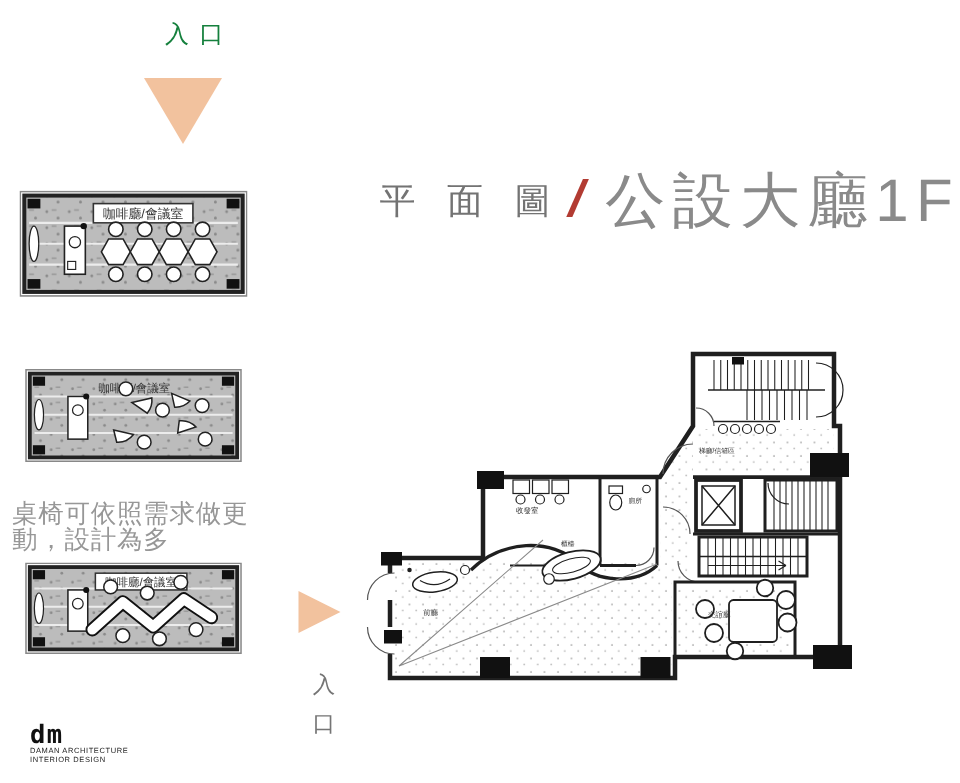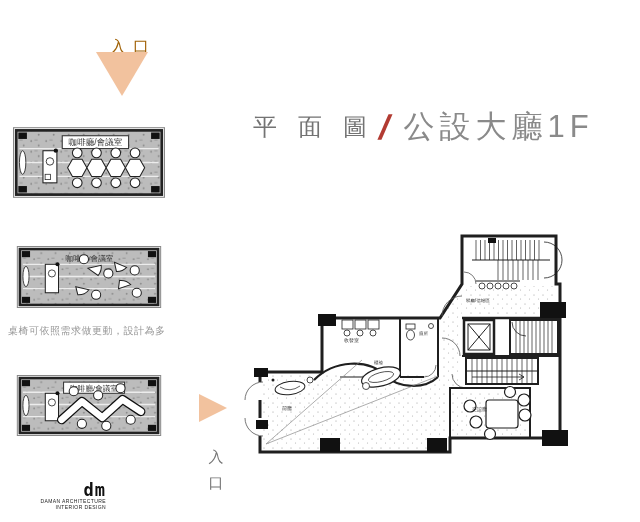--- a/index.html
+++ b/index.html
@@ -1,58 +1,58 @@
 <!DOCTYPE html>
 <html><head>
 <meta charset="utf-8">
 <style>
   html,body{margin:0;padding:0;background:#fff;}
   #canvas{position:relative;width:640px;height:522px;background:#ffffff;overflow:hidden;
           font-family:"Liberation Sans",sans-serif;}
   .abs{position:absolute;}
 
   
-  #entrance-top-label{left:110px;top:13px;font-size:16px;letter-spacing:7px;color:#a16207;
-      font-family:"Liberation Serif",serif;margin-top:24px;}
+  #entrance-top-label{left:110px;top:13px;font-size:16px;letter-spacing:7px;color:#15803d;
+      font-family:"Liberation Serif",serif;}
   #entrance-top-arrow{left:96px;top:52px;width:0;height:0;
       border-left:26px solid transparent;border-right:26px solid transparent;
       border-top:44px solid #f2c29e;}
 
   
   #entrance-side-arrow{left:199px;top:394px;width:0;height:0;
       border-top:14px solid transparent;border-bottom:14px solid transparent;
       border-left:28px solid #f2c29e;}
   #entrance-side-label{left:206px;top:444px;color:#757575;font-size:15px;line-height:26px;
       font-family:"Liberation Serif",serif;text-align:center;width:20px;}
 
   
   #title{left:253px;top:106px;display:flex;align-items:center;white-space:nowrap;}
   #title .t1{font-size:24px;color:#737373;letter-spacing:21px;}
   #title .slash{font-size:34px;color:#b23b32;font-weight:bold;transform:skewX(-14deg);
       margin-left:-8px;margin-right:14px;}
-  #title .t2{font-size:31px;color:#8a8a8a;letter-spacing:5px;}
-
-  
-  #description{left:8px;top:322px;width:180px;font-size:10px;line-height:17px;
+  #title .t2{font-size:40px;color:#8a8a8a;letter-spacing:5px;}
+
+  
+  #description{left:8px;top:334px;width:180px;font-size:17px;line-height:17px;
       color:#979797;letter-spacing:0.5px;}
 
   
   .thumb{left:13px;width:152px;}
   #thumb1{top:127px;height:71px;}
   #thumb2{top:246px;height:62px;}
   #thumb3{top:375px;height:61px;}
   .thumb svg{width:100%;height:100%;display:block;}
 
   
   #floor-plan{left:226px;top:230px;width:348px;height:234px;}
   #floor-plan svg{width:100%;height:100%;display:block;}
   .plan-label{font-family:"Liberation Sans",sans-serif;fill:#333;}
 
   
-  #logo{left:20px;top:483px;width:86px;text-align:right;color:#111;}
+  #logo{left:20px;top:483px;width:86px;text-align:left;color:#111;}
   #logo .mark{font-family:"DejaVu Sans Mono",monospace;font-weight:bold;font-size:17px;
       letter-spacing:1px;line-height:15px;}
   #logo .sub{font-size:5px;letter-spacing:0.4px;color:#222;line-height:6px;}
 </style>
 </head>
 <body>
 
 <div id="canvas">
 
   <div id="entrance-top-label" class="abs">入口</div>

